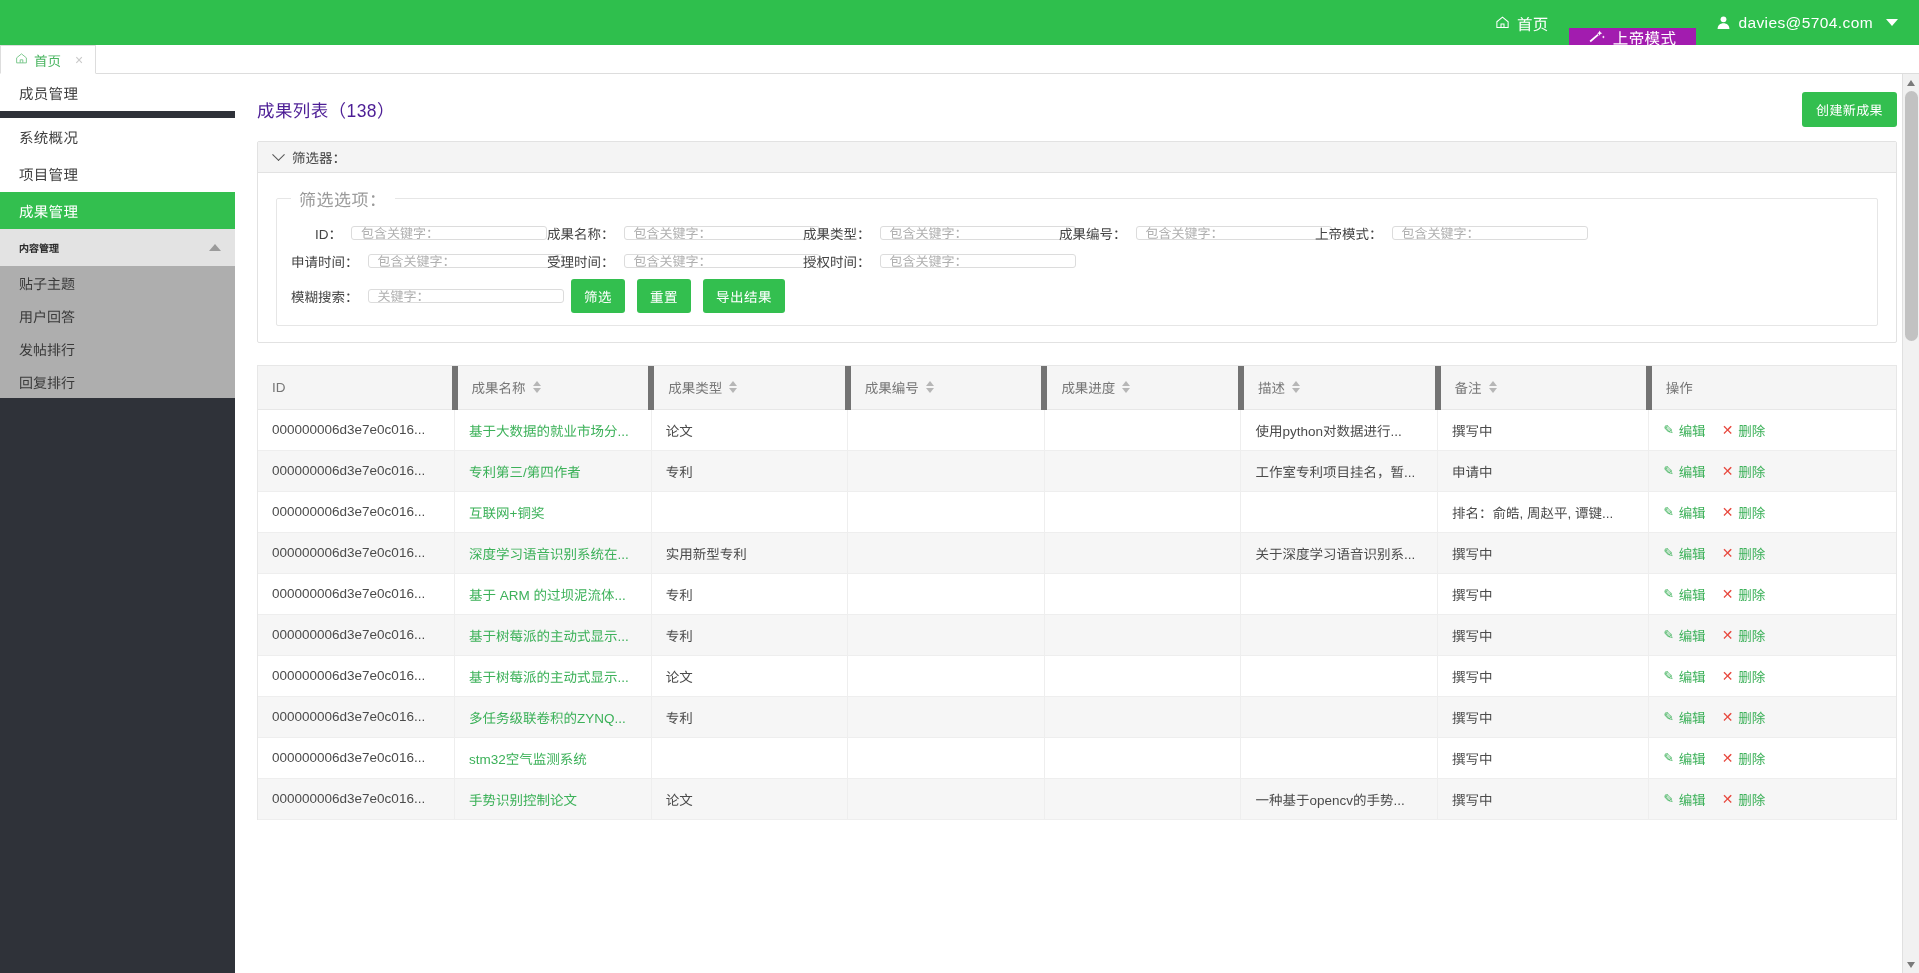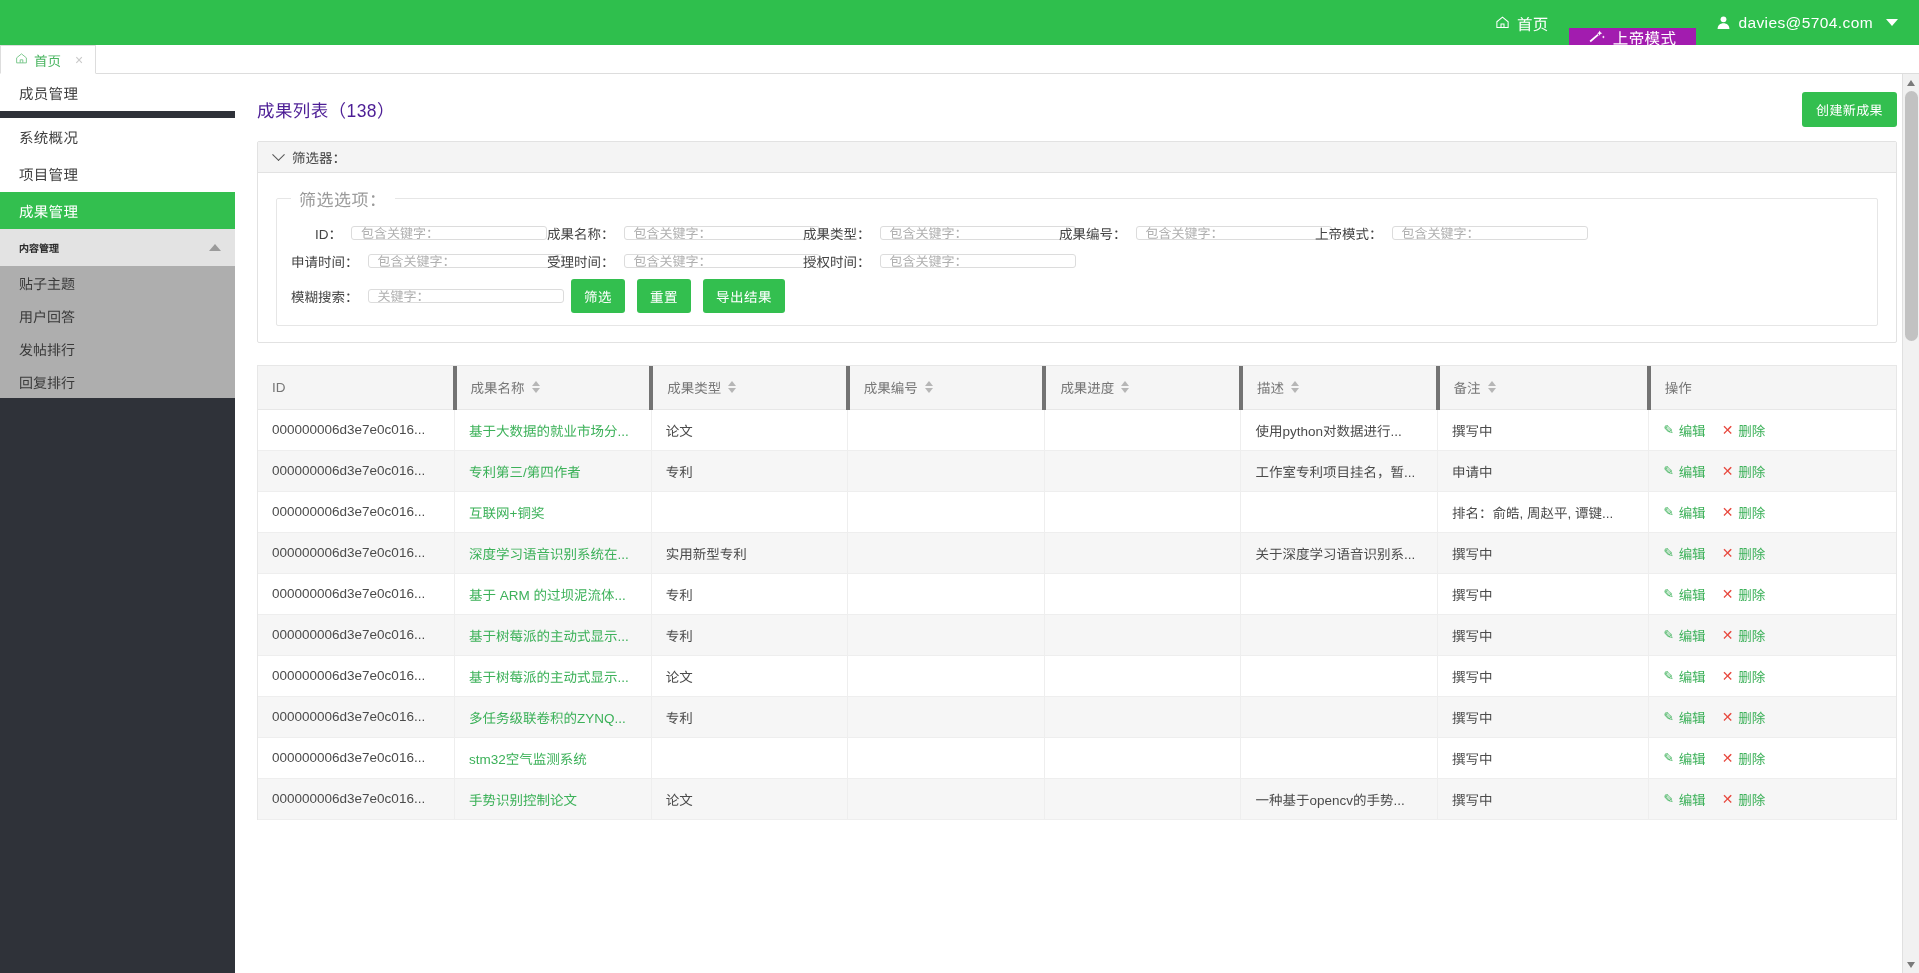--- a/index.html
+++ b/index.html
@@ -271,21 +271,21 @@
     table-layout: fixed;
   }
   table.grid thead th {
     background: #f5f5f5;
     font-weight: normal;
     font-size: 13.5px;
     color: #767676;
     text-align: left;
     height: 43px;
     padding: 0 14px;
-    border-right: 4px solid #737373;
+    border-right: 6px solid #737373;
     border-bottom: 1px solid #e7e7e7;
     white-space: nowrap;
   }
   table.grid thead th:last-child { border-right: none; }
   .th-in { display: flex; align-items: center; gap: 7px; }
   .sorter {
     display: inline-flex;
     flex-direction: column;
     gap: 2px;
     line-height: 0;

